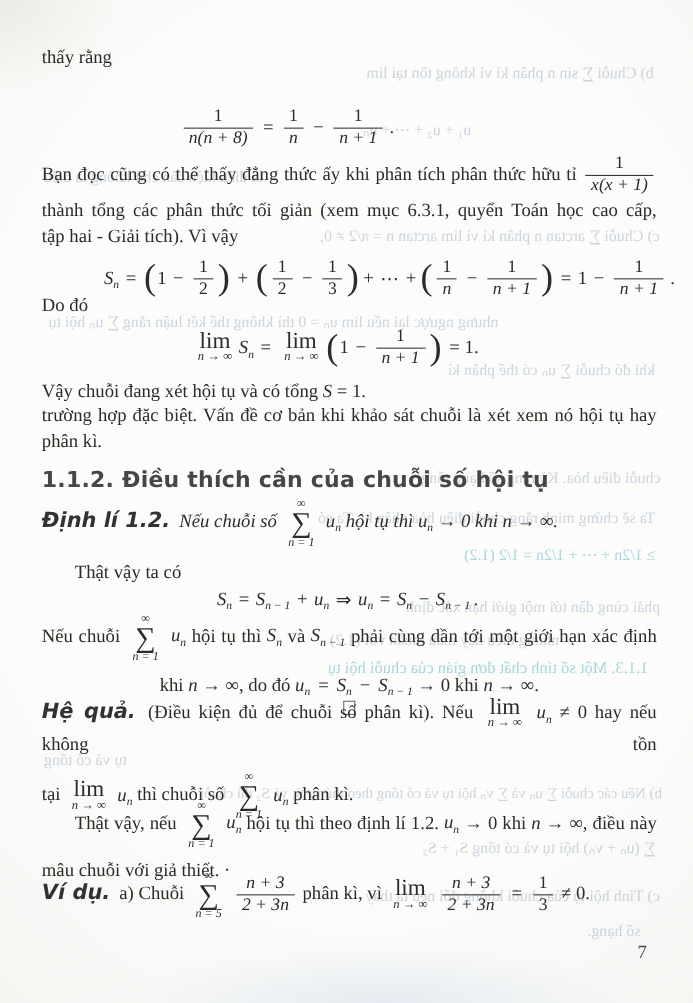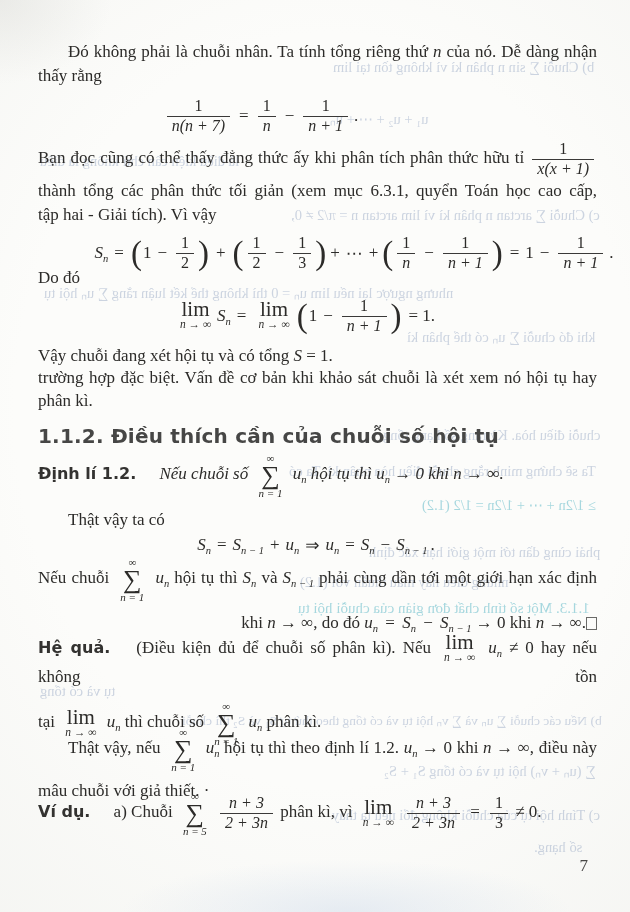--- a/index.html
+++ b/index.html
@@ -42,26 +42,26 @@
   .sg { font-size: 26px; line-height: 23px; }
 
   .lim { display: inline-flex; flex-direction: column; align-items: center;
          vertical-align: middle; margin: 0 6px; line-height: 1; }
   .lw { font-size: 21px; line-height: 17px; }
   .ls { font-size: 11.5px; line-height: 13px; font-style: italic; }
 
   .bigp { font-size: 33px; font-weight: 400; line-height: 26px; vertical-align: -7px; margin: 0 1px; }
 
   .qed { width: 11px; height: 13px; border: 1.3px solid #6a6a68; display: inline-block; }
-  .between { display: flex; justify-content: flex-end; align-items: center; }
+  .between { display: flex; justify-content: flex-start; align-items: center; flex-direction: column; }
 
   .heading { font-family: "DejaVu Sans", sans-serif; font-weight: 700;
              font-size: 20px; color: #464645; letter-spacing: 0.2px; }
-  .lbl { font-family: "DejaVu Sans", sans-serif; font-weight: 700; 
-         font-size: 16px; color: #333230; margin-right: 19px; }
+  .lbl { font-family: "DejaVu Sans", sans-serif; font-weight: 700; font-style: italic;
+         font-size: 19px; color: #333230; margin-right: 4px; }
 
   .pageno { position: absolute; top: 856px; right: 42px; font-size: 17px; color: #474645; z-index: 2; }
 
   
   .bf { position: absolute; z-index: 1; transform: scaleX(-1);
         color: rgba(106,130,172,0.33); filter: blur(0.5px);
         font-size: 14.5px; white-space: nowrap; line-height: 1.1; }
   .cy { color: rgba(62,170,188,0.45); }
   .b1  { right: 36px; top: 60px; }
   .b2  { left: 330px; top: 112px; }
@@ -98,28 +98,27 @@
   <span class="bf b10">phải cùng dần tới một giới hạn xác định</span>
   <span class="bf b11">nhưng điều này mâu thuẫn với (1.2)</span>
   <span class="bf b12 cy">1.1.3. Một số tính chất đơn giản của chuỗi hội tụ</span>
   <span class="bf b13">tụ và có tổng</span>
   <span class="bf b14">b) Nếu các chuỗi ∑ uₙ và ∑ vₙ hội tụ và có tổng theo thứ tự S₁ và S₂ thì chuỗi</span>
   <span class="bf b15">∑ (uₙ + vₙ) hội tụ và có tổng S₁ + S₂</span>
   <span class="bf b16">c) Tính hội tụ của chuỗi không đổi nếu ta thay</span>
   <span class="bf b17">số hạng.</span>
 
   <div class="blk" style="top:40px">
-    <div class="ln just ind"><span>Đó không phải là chuỗi nhân. Ta tính tổng riêng thứ </span><span class="it">n</span><span> của nó. Dễ dàng nhận</span></div>
     <div class="ln">thấy rằng</div>
   </div>
 
   <div class="blk fctr" style="top:92px;height:48px;transform:translateX(-55px)">
     <span class="frac">
         <span class="fn">1</span>
-        <span class="fd it">n(n + 7)</span>
+        <span class="fd it">n(n + 8)</span>
       </span>
     <span class="op">=</span>
     <span class="frac">
         <span class="fn">1</span>
         <span class="fd it">n</span>
       </span>
     <span class="op">−</span>
     <span class="frac">
         <span class="fn">1</span>
         <span class="fd it">n + 1</span>

